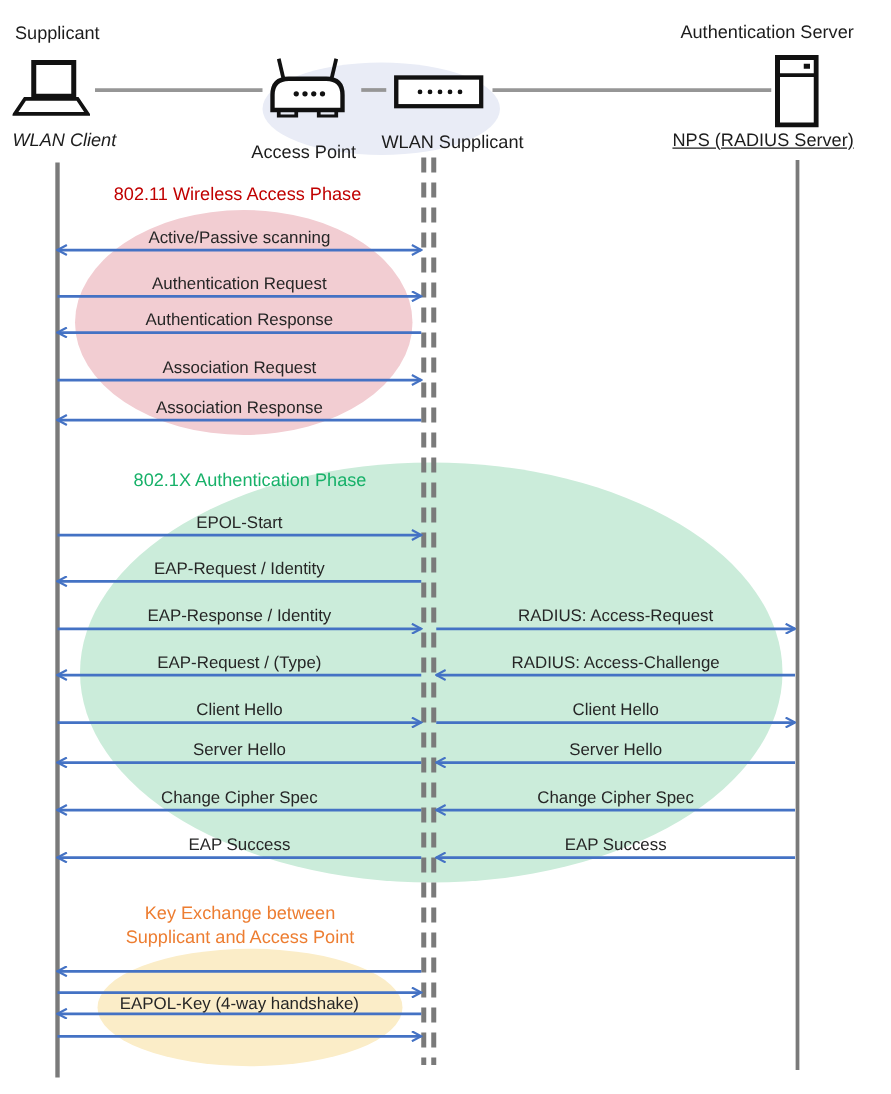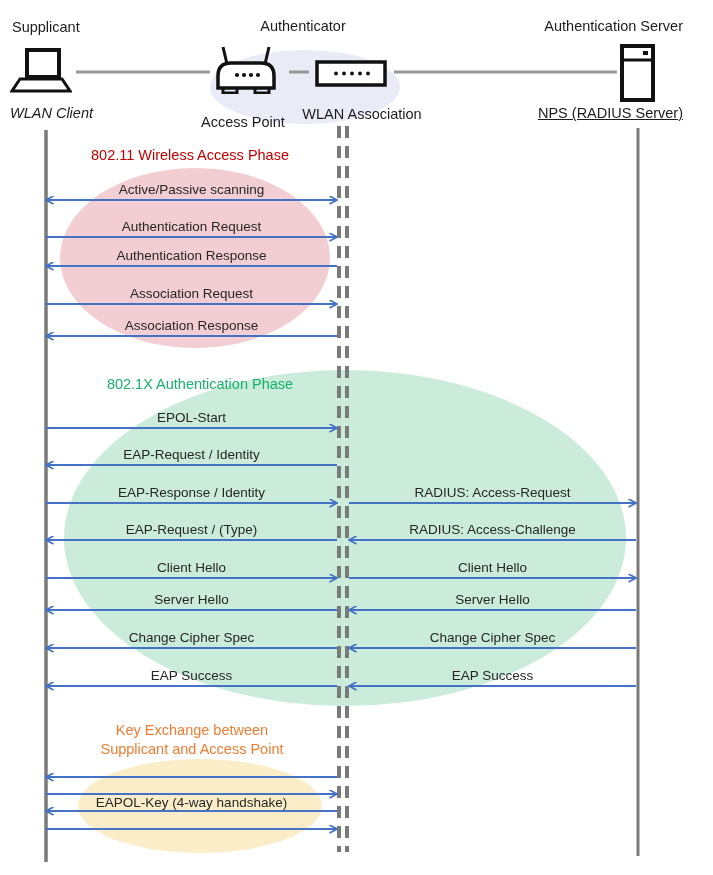--- a/index.html
+++ b/index.html
@@ -85,21 +85,20 @@
       <line x1="46" y1="829" x2="337" y2="829" stroke="#4472C4" stroke-width="2.2" marker-end="url(#ah-r)"></line>
       <text x="190" y="160" text-anchor="middle" font-size="14.5" fill="#C00000">802.11 Wireless Access Phase</text>
       <text x="200" y="389" text-anchor="middle" font-size="14.5" fill="#17B169">802.1X Authentication Phase</text>
       <text x="192" y="735" text-anchor="middle" font-size="14.5" fill="#ED7D31">Key Exchange between</text>
       <text x="192" y="754" text-anchor="middle" font-size="14.5" fill="#ED7D31">Supplicant and Access Point</text>
     </svg>
 
   <div class="hdr">
 
     <div class="lbl" style="left:12px;top:19px;">Supplicant</div>
-    <div class="lbl ctr" style="left:213px;top:18px;width:180px;">Authenticator</div>
     <div class="lbl rgt" style="right:9px;top:18px;">Authentication Server</div>
 
     <div class="icon" style="left:10px;top:48px;">
       <svg width="62" height="46" viewBox="0 0 62 46">
         <rect x="17" y="2" width="32" height="27" fill="#ffffff" stroke="#111111" stroke-width="4"></rect>
         <path d="M2,43 L60,43 L52,31 L10,31 Z" fill="#ffffff" stroke="#111111" stroke-width="3"></path>
       </svg>
     </div>
 
     <div class="icon" style="left:212px;top:46px;">
@@ -130,16 +129,16 @@
     <div class="icon" style="left:620px;top:44px;">
       <svg width="35" height="58" viewBox="0 0 35 58">
         <rect x="2" y="2" width="31" height="54" fill="#ffffff" stroke="#111111" stroke-width="4"></rect>
         <line x1="2" y1="16" x2="33" y2="16" stroke="#111111" stroke-width="3"></line>
         <rect x="23" y="7" width="5" height="4" fill="#111111"></rect>
       </svg>
     </div>
 
     <div class="lbl" style="left:10px;top:105px;font-style:italic;">WLAN Client</div>
     <div class="lbl ctr" style="left:183px;top:114px;width:120px;">Access Point</div>
-    <div class="lbl ctr" style="left:292px;top:106px;width:140px;">WLAN Association</div>
+    <div class="lbl ctr" style="left:292px;top:106px;width:140px;">WLAN Supplicant</div>
     <div class="lbl rgt" style="right:9px;top:105px;text-decoration:underline;">NPS (RADIUS Server)</div>
   </div>
 </div>
 
 </body></html>

